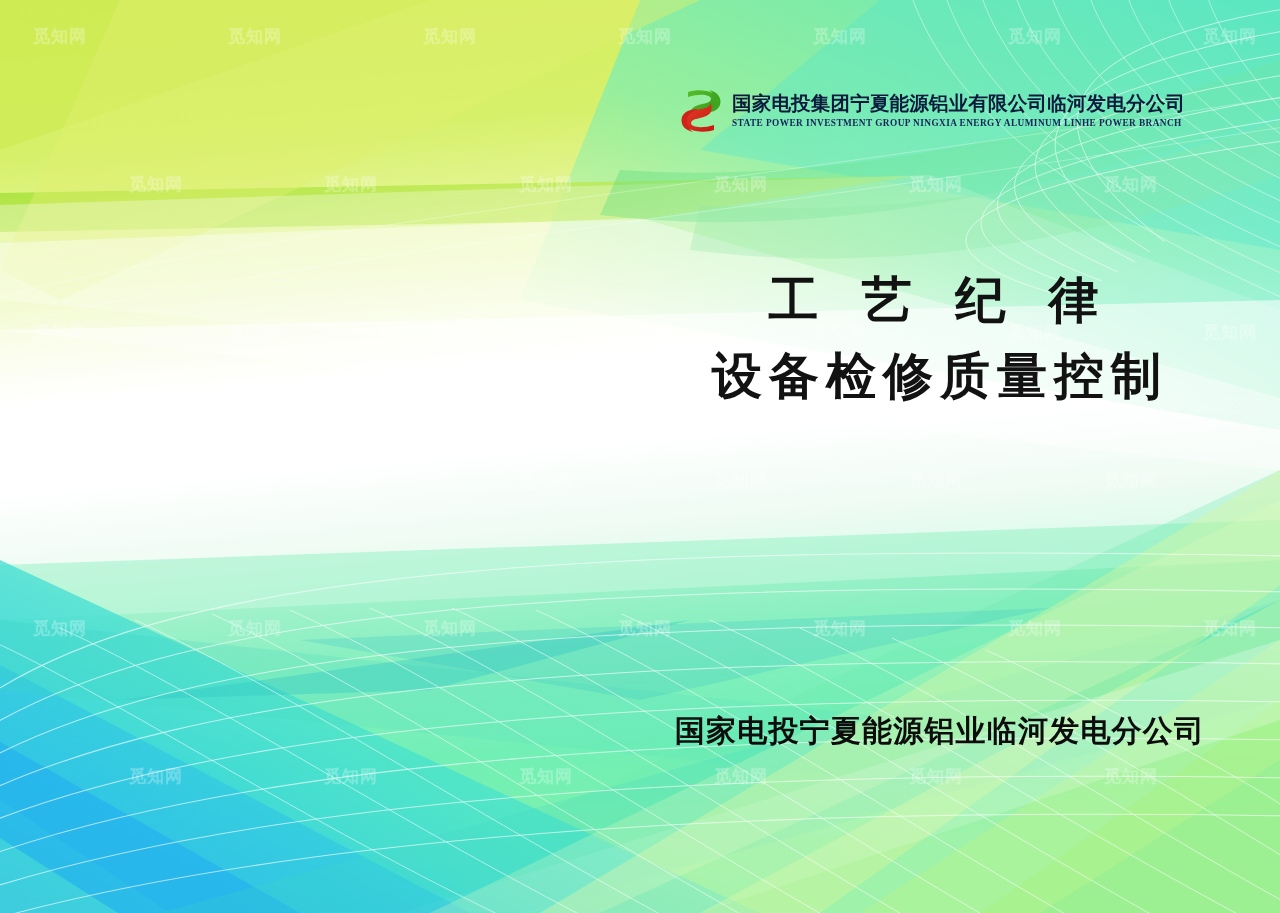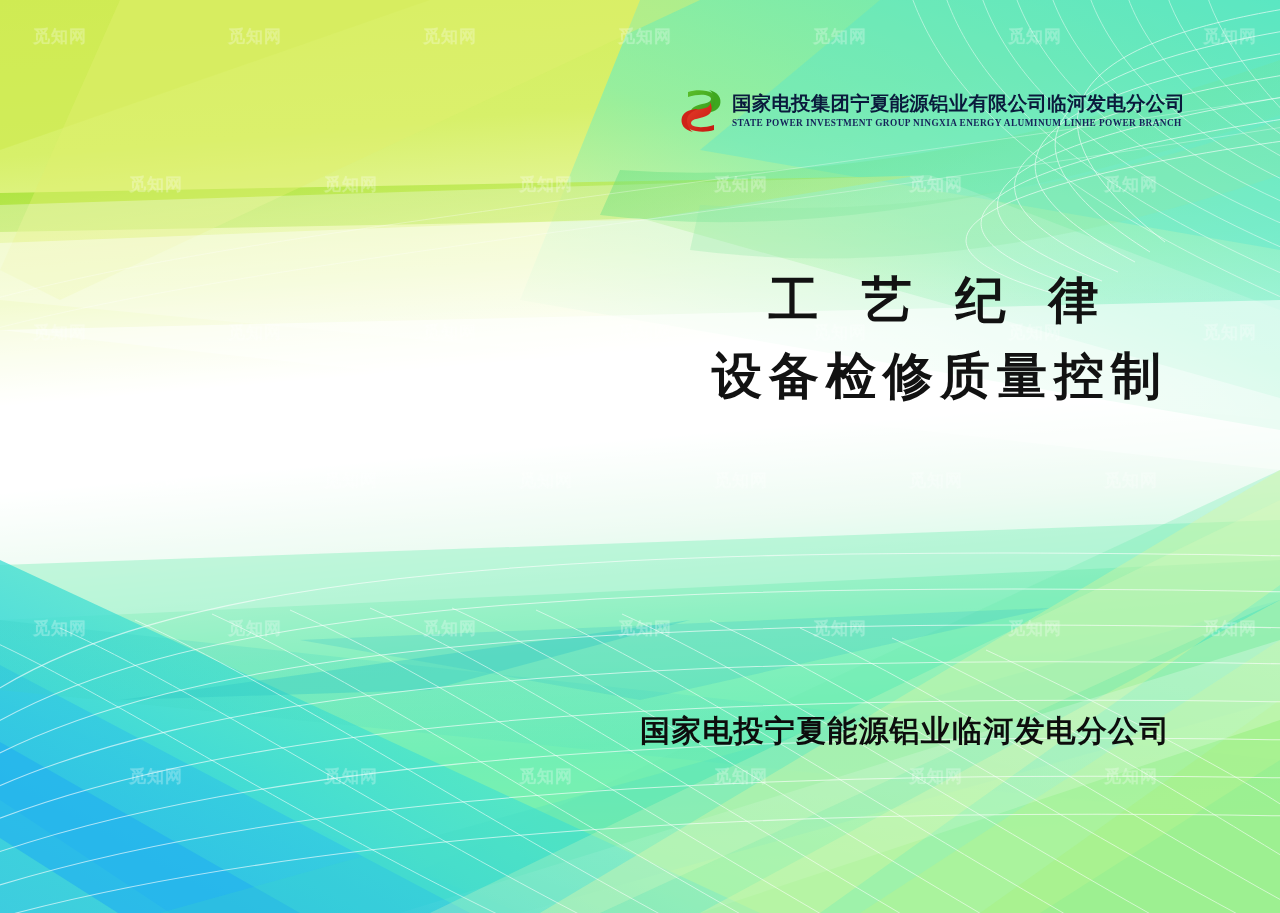--- a/index.html
+++ b/index.html
@@ -94,20 +94,21 @@
     text-align:center;
   }
   #title-line-2{ letter-spacing:13px; }
 
   
   #footer-block{
     position:absolute;
     left:640px; top:708px;
     width:600px;
     z-index:20;
+    text-align:center;
   }
   #org-name{
     font-family:"DejaVu Sans","Liberation Sans",sans-serif;
     font-weight:700;
     font-size:30px;
     color:#0d0d0d;
     letter-spacing:1.2px;
     line-height:1.5;
     white-space:nowrap;
   }

